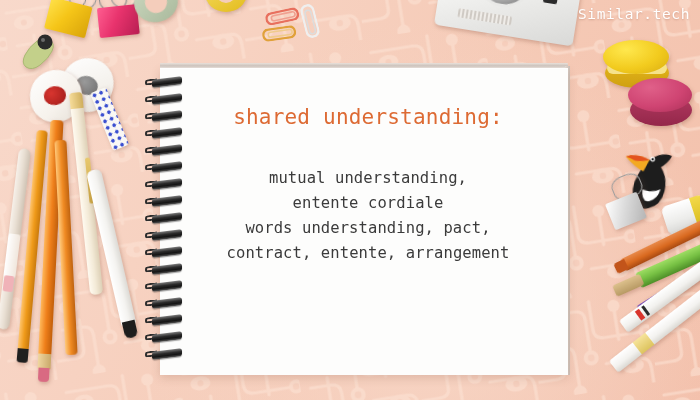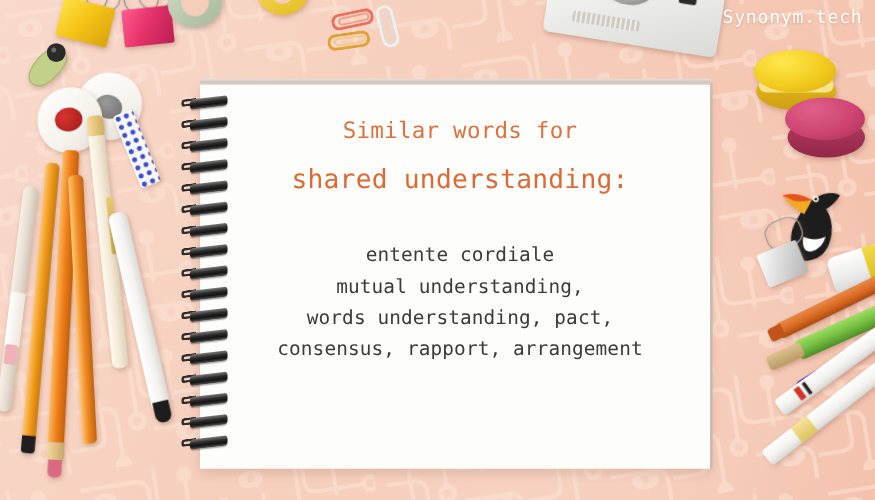--- a/index.html
+++ b/index.html
@@ -437,26 +437,25 @@
         <div class="hook"></div>
         <div class="wire"></div>
       </div>
     <div class="coil" style="top:286px;">
         <div class="hook"></div>
         <div class="wire"></div>
       </div>
   </div>
 
   <div class="content">
-    <div class="headline-1">Similar words for</div>
     <div class="headline-2">shared understanding:</div>
 
     <div class="wordlist">
+      <div class="wl-line">mutual understanding,</div>
       <div class="wl-line">entente cordiale</div>
-      <div class="wl-line">mutual understanding,</div>
       <div class="wl-line">words understanding, pact,</div>
-      <div class="wl-line">consensus, rapport, arrangement</div>
+      <div class="wl-line">contract, entente, arrangement</div>
     </div>
   </div>
 
-  <div class="brand">Synonym.tech</div>
+  <div class="brand">Similar.tech</div>
 
 </div>
 
 </body></html>

